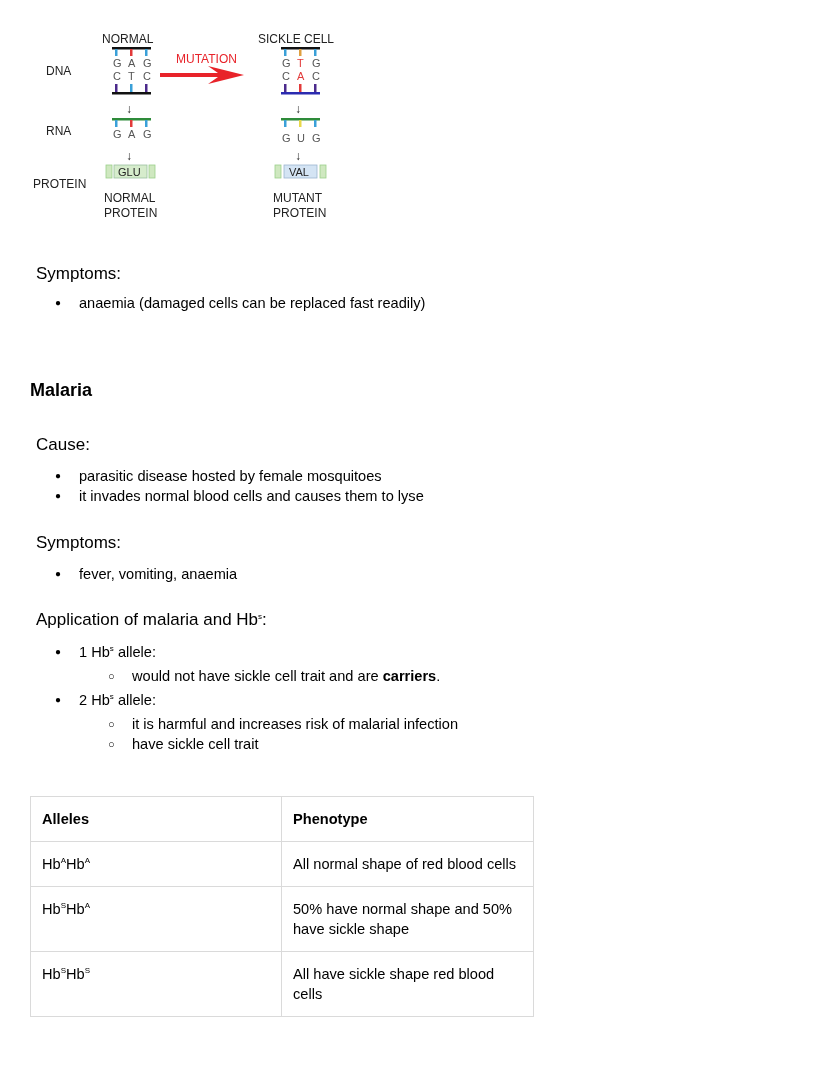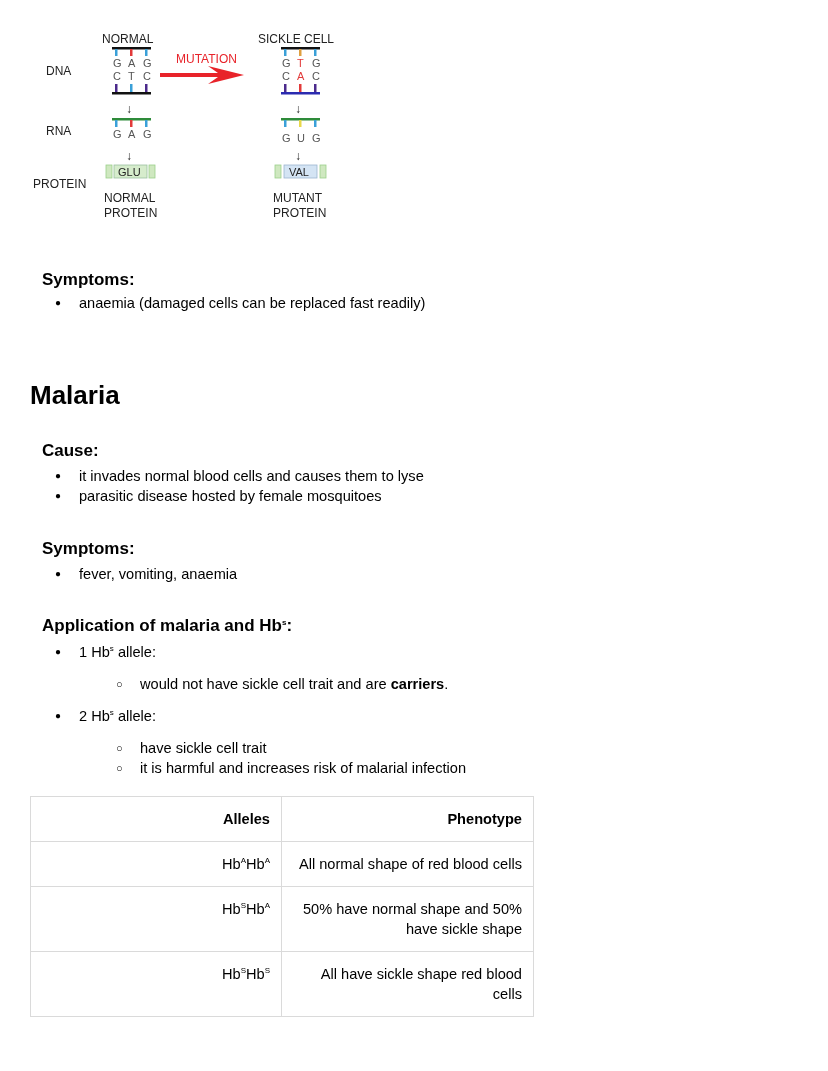--- a/index.html
+++ b/index.html
@@ -4,31 +4,31 @@
 <style>
   html, body { margin: 0; padding: 0; background: #ffffff; }
   body { width: 828px; height: 1071px; position: relative; overflow: hidden;
          font-family: "Liberation Sans", sans-serif; color: #000; }
   .diagram { position: absolute; left: 0; top: 0; width: 380px; height: 230px; }
   .diagram svg { width: 380px; height: 230px; display: block; }
   .dlabel { font-family: "Liberation Sans", sans-serif; font-size: 12px; fill: #222; }
   .base { font-family: "Liberation Sans", sans-serif; font-size: 11px; fill: #555; letter-spacing: 1px; }
   .mut { font-family: "Liberation Sans", sans-serif; font-size: 12px; fill: #e8232a; }
 
-  .h3 { position: absolute; left: 30px; font-size: 17px; font-weight: bold; margin: 12px; }
-  .h2 { position: absolute; left: 30px; font-size: 26px; font-weight: bold; margin: 0; }
+  .h3 { position: absolute; left: 30px; font-size: 17px; font-weight: normal; margin: 6px; }
+  .h2 { position: absolute; left: 30px; font-size: 18px; font-weight: bold; margin: 0; }
   ul.lvl1 { position: absolute; left: 0; margin: 0; padding: 0; list-style: none; font-size: 14.6px; }
   ul.lvl1 > li { position: relative; padding-left: 79px; line-height: 20px; }
   ul.lvl1 > li::before { content: "\25CF"; position: absolute; left: 55px; top: 0; font-size: 10px; }
-  ul.lvl2 { margin: 12px; padding: 0; list-style: none; }
+  ul.lvl2 { margin: 4px; padding: 0; list-style: none; }
   ul.lvl2 > li { position: relative; padding-left: 48px; line-height: 20px; margin-left: -79px; padding-left: 128px; width: 680px; }
   ul.lvl2 > li::before { content: "\25CB"; position: absolute; left: 104px; top: 0; font-size: 11px; }
   sup { font-size: 8px; vertical-align: 6px; line-height: 0; }
 
-  table.alleles { position: absolute; left: 30px; top: 796px; width: 504px; border-collapse: collapse; font-size: 14.6px; text-align: right; }
+  table.alleles { position: absolute; left: 30px; top: 796px; width: 504px; border-collapse: collapse; font-size: 14.6px; }
   table.alleles td { border: 1.5px solid #dadada; vertical-align: top; padding: 12px 11px; line-height: 20px; }
   table.alleles td.c1 { width: 228px; }
   table.alleles tr.hdr td { font-weight: bold; height: 18px; padding-top: 12px; }
   table.alleles tr.r1 td { height: 20px; }
   table.alleles tr.r2 td, table.alleles tr.r3 td { height: 38px; margin-top: 12px; }
 </style>
 </head>
 <body>
 
 <div class="diagram">
@@ -130,43 +130,43 @@
 
 <h3 class="h3" style="top:258px">Symptoms:</h3>
 <ul class="lvl1" style="top:293px">
   <li>anaemia (damaged cells can be replaced fast readily)</li>
 </ul>
 
 <h2 class="h2" style="top:380px">Malaria</h2>
 
 <h3 class="h3" style="top:429px">Cause:</h3>
 <ul class="lvl1" style="top:466px">
+  <li>parasitic disease hosted by female mosquitoes</li>
   <li>it invades normal blood cells and causes them to lyse</li>
-  <li>parasitic disease hosted by female mosquitoes</li>
 </ul>
 
 <h3 class="h3" style="top:527px">Symptoms:</h3>
 <ul class="lvl1" style="top:564px">
   <li>fever, vomiting, anaemia</li>
 </ul>
 
 <h3 class="h3" style="top:604px"><span>Application of malaria and Hb</span><sup>s</sup><span>:</span></h3>
 
 <ul class="lvl1" style="top:642px">
   <li>
     <span>1 Hb</span><sup>s</sup><span> allele:</span>
     <ul class="lvl2">
       <li><span>would not have sickle cell trait and are </span><b>carriers</b><span>.</span></li>
     </ul>
   </li>
   <li>
     <span>2 Hb</span><sup>s</sup><span> allele:</span>
     <ul class="lvl2">
+      <li><span>it is harmful and increases risk of malarial infection</span></li>
       <li><span>have sickle cell trait</span></li>
-      <li><span>it is harmful and increases risk of malarial infection</span></li>
     </ul>
   </li>
 </ul>
 
 <table class="alleles">
   <tbody>
       <tr class="hdr">
     <td class="c1">Alleles</td>
     <td>Phenotype</td>
   </tr>

